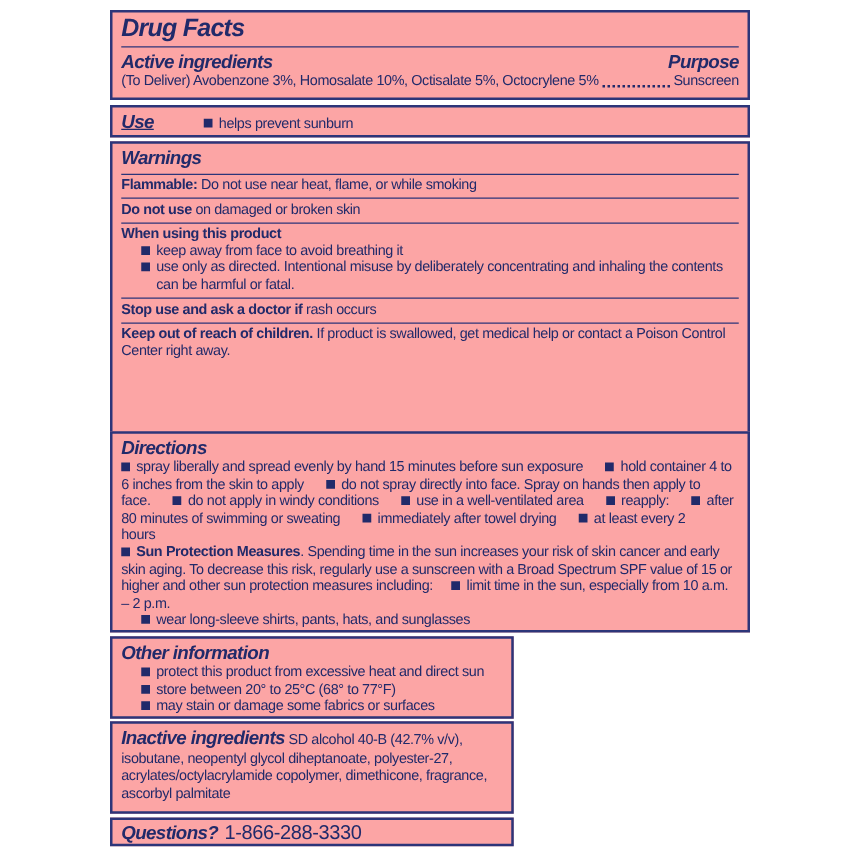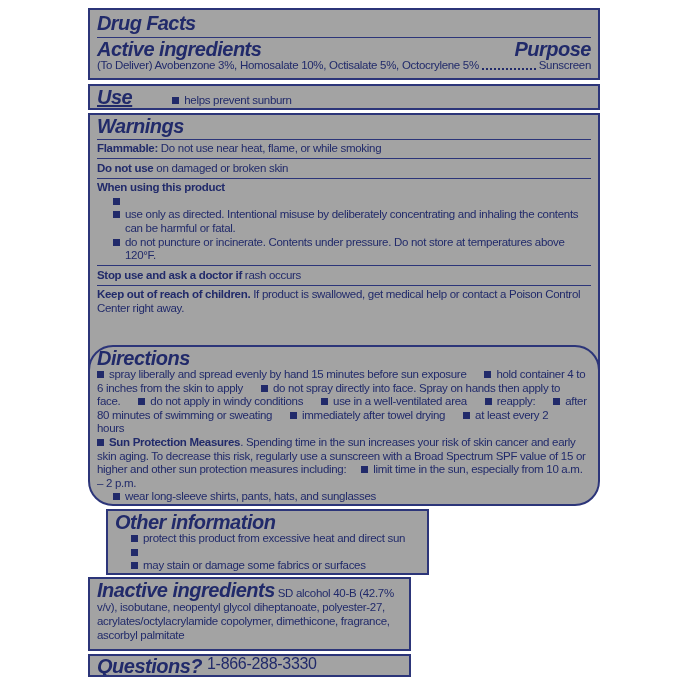--- a/index.html
+++ b/index.html
@@ -2,50 +2,50 @@
 <html><head>
 <meta charset="utf-8">
 <style>
   html,body { margin:0; padding:0; background:#ffffff; }
   .canvas {
     position:relative; width:679px; height:679px; background:#ffffff;
     font-family:"Liberation Sans", sans-serif; color:#212a6a;
     font-size:11.5px; letter-spacing:-0.3px; line-height:13.6px;
   }
   .box {
-    position:absolute; box-sizing:border-box; background:#a3a3a3;
+    position:absolute; box-sizing:border-box; background:#fca5a5;
     border:2px solid #2c3579; padding:2px 7px 3px 7px; overflow:hidden;
   }
   .wide   { left:88px; width:512px; }
   .narrow { left:88px; width:323px; }
   #boxA { top:8px;   height:72px; }
   #boxB { top:84px;  height:26px; }
   #boxC { top:113px; height:290px; }
-  #boxD { top:345px; height:161px;border-radius:25px; }
-  #boxE { top:509px; height:66px;margin-left:18px; }
+  #boxD { top:345px; height:161px; }
+  #boxE { top:509px; height:66px; }
   #boxF { top:577px; height:74px; }
   #boxG { top:654px; height:23px; padding-top:1px; }
 
   .h1 { font-style:italic; font-weight:bold; font-size:20px; line-height:22px; letter-spacing:-0.6px; }
-  .h2 { font-style:italic; font-weight:bold; font-size:20px; line-height:19px; letter-spacing:-0.5px; }
+  .h2 { font-style:italic; font-weight:bold; font-size:15px; line-height:19px; letter-spacing:-0.5px; }
   .bold { font-weight:bold; }
 
   .rule { border:0; border-top:1.5px solid #2c3579; margin:2.5px 0; }
   .rule-title { border:0; border-top:1.5px solid #2c3579; margin:3px 0 2px 0; }
 
   .row { display:flex; justify-content:space-between; align-items:baseline; }
   .leader { flex:1; border-bottom:2px dotted #212a6a; margin:0 3px 3px 3px; align-self:flex-end; }
 
   .sq { display:inline-block; width:7px; height:7px; background:#212a6a; margin-right:5px; }
   .b  { padding-left:28px; text-indent:-12px; }       
   .di { margin-right:15px; }                           
 
   .use-row { display:flex; align-items:baseline; }
   .use-row .h2 { margin-right:24px;text-decoration:underline; }
-  .q-row { display:flex; align-items:flex-start; }
+  .q-row { display:flex; align-items:center; }
   .q-row .phone { margin-left:5px; font-size:16px; }
 </style>
 </head>
 <body>
 
 <div class="canvas">
 
   <div class="box wide" id="boxA">
     <div class="h1">Drug Facts</div>
     <div class="rule-title"></div>
@@ -68,23 +68,22 @@
   </div>
 
   <div class="box wide" id="boxC">
     <div class="h2">Warnings</div>
     <div class="rule"></div>
     <div><span class="bold">Flammable:</span><span> Do not use near heat, flame, or while smoking</span></div>
     <div class="rule"></div>
     <div><span class="bold">Do not use</span><span> on damaged or broken skin</span></div>
     <div class="rule"></div>
     <div class="bold">When using this product</div>
-    <div class="b"><span class="sq"></span></div>
+    <div class="b"><span class="sq"></span><span>keep away from face to avoid breathing it</span></div>
     <div class="b"><span class="sq"></span><span>use only as directed.  Intentional misuse by deliberately concentrating and inhaling the contents can be harmful or fatal.</span></div>
-    <div class="b"><span class="sq"></span><span>do not puncture or incinerate. Contents under pressure. Do not store at temperatures above 120°F.</span></div>
     <div class="rule"></div>
     <div><span class="bold">Stop use and ask a doctor if</span><span> rash occurs</span></div>
     <div class="rule"></div>
     <div><span class="bold">Keep out of reach of children.</span><span> If product is swallowed, get medical help or contact a Poison Control Center right away.</span></div>
   </div>
 
   <div class="box wide" id="boxD">
     <div class="h2">Directions</div>
     <div>
       <span class="di"><span class="sq"></span><span>spray liberally and spread evenly by hand 15 minutes before sun exposure</span></span>
@@ -101,21 +100,21 @@
       <span class="sq"></span><span class="bold">Sun Protection Measures</span><span>. Spending time in the sun increases your risk of skin cancer and early skin aging. To decrease this risk, regularly use a sunscreen with a Broad Spectrum SPF value of 15 or higher and other sun protection measures including:</span>
       <span class="di" style="margin-left:12px;"><span class="sq"></span><span>limit time in the sun, especially from 10 a.m. – 2 p.m.</span></span>
     </div>
     <div class="b"><span class="sq"></span><span>wear long-sleeve shirts, pants, hats, and sunglasses</span></div>
     <div class="b"><span>children under 6 months: Ask a doctor</span></div>
   </div>
 
   <div class="box narrow" id="boxE">
     <div class="h2">Other information</div>
     <div class="b"><span class="sq"></span><span>protect this product from excessive heat and direct sun</span></div>
-    <div class="b"><span class="sq"></span></div>
+    <div class="b"><span class="sq"></span><span>store between 20° to 25°C (68° to 77°F)</span></div>
     <div class="b"><span class="sq"></span><span>may stain or damage some fabrics or surfaces</span></div>
   </div>
 
   <div class="box narrow" id="boxF">
     <div style="line-height:14px;">
       <span class="h2">Inactive ingredients</span>
       <span>SD alcohol 40-B (42.7% v/v), isobutane, neopentyl glycol diheptanoate, polyester-27, acrylates/octylacrylamide copolymer, dimethicone, fragrance, ascorbyl palmitate</span>
     </div>
   </div>
 

